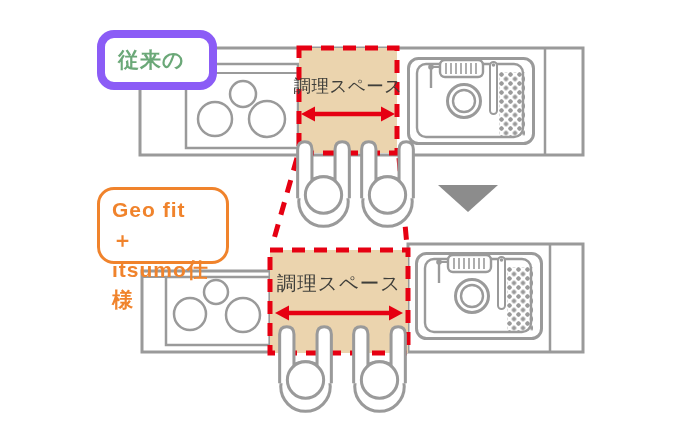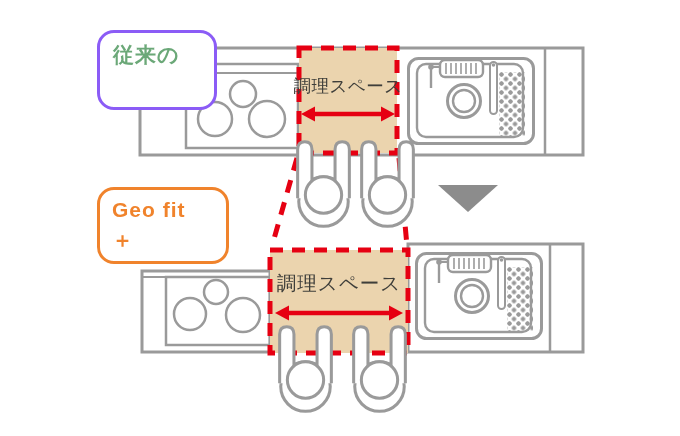--- a/index.html
+++ b/index.html
@@ -6,22 +6,22 @@
   .canvas{
     position:relative;width:680px;height:436px;background:#ffffff;overflow:hidden;
     font-family:"Liberation Sans","DejaVu Sans",sans-serif;
   }
   .canvas svg{position:absolute;left:0;top:0;}
   .spec-label{
     position:absolute;background:#fff;font-weight:bold;box-sizing:border-box;
     letter-spacing:1px;
   }
   .green-label{
-    left:97px;top:30px;width:120px;height:80px;
-    border:3px solid #8b5cf6;border-radius:17px;color:#6ba878;
+    left:97px;top:30px;width:120px;height:60px;
+    border:8px solid #8b5cf6;border-radius:17px;color:#6ba878;
     font-size:21px;line-height:31px;padding:6px 0 0 13px;
   }
   .orange-label{
     left:97px;top:187px;width:132px;height:77px;
     border:3.5px solid #f0832c;border-radius:17px;color:#f0832c;
     font-size:21px;line-height:30px;padding:5px 12px 0 12px;
   }
   .drainboard{
     position:absolute;
     background-image:
@@ -150,15 +150,16 @@
   </svg>
 
   <div class="drainboard" id="drainboard-before"></div>
   <div class="drainboard" id="drainboard-after"></div>
 
   <div class="spec-label green-label">
     <div>従来の</div>
   </div>
   <div class="spec-label orange-label">
     <div>Geo fit ＋</div>
+    <div>itsumo仕様</div>
   </div>
 
 </div>
 
 </body></html>

